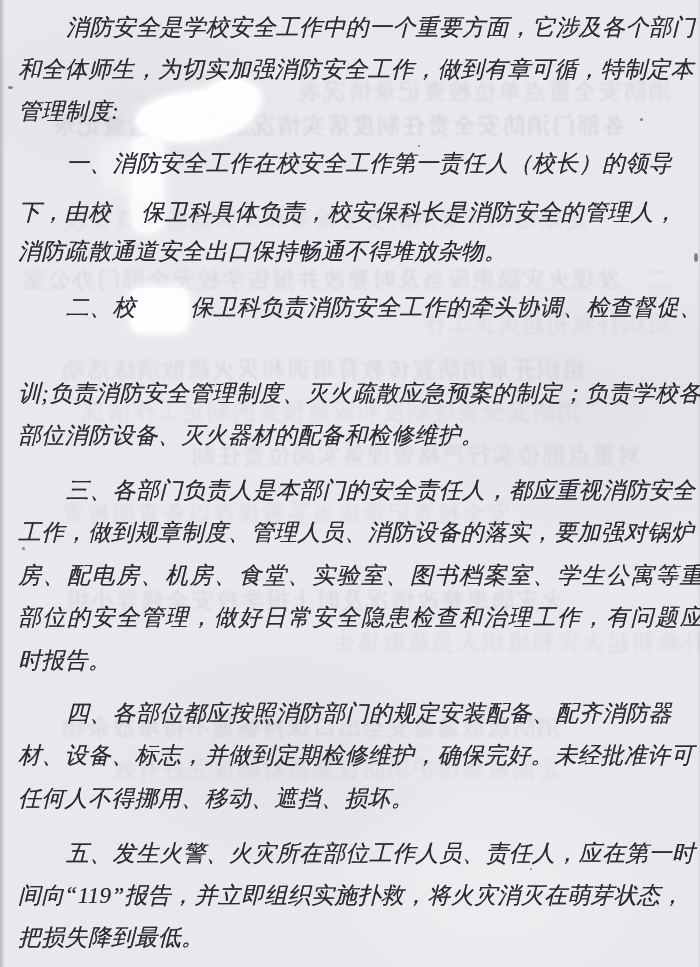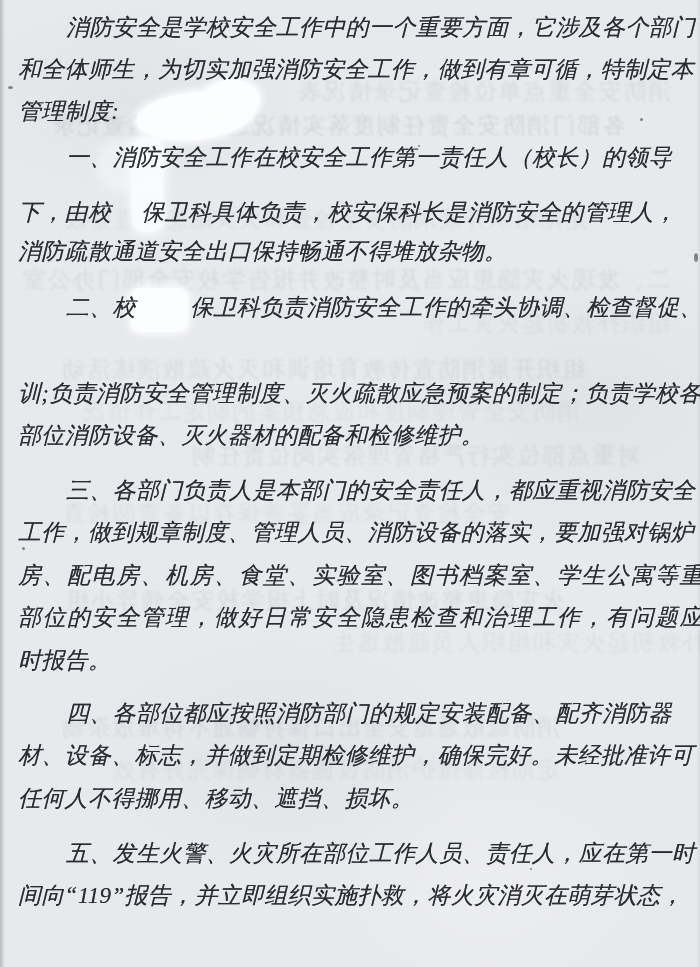--- a/index.html
+++ b/index.html
@@ -108,40 +108,41 @@
     <div class="whiteout wo-halo"></div>
     <div class="whiteout wo-patch2"></div>
   </div>
 
   <div class="text-layer">
 
     <div class="line indent" style="top:12px;">消防安全是学校安全工作中的一个重要方面，它涉及各个部门</div>
     <div class="line" style="top:54px;">和全体师生，为切实加强消防安全工作，做到有章可循，特制定本</div>
     <div class="line" style="top:96px;">管理制度:</div>
 
-    <div class="line indent" style="top:142px;">一、消防安全工作在校安全工作第一责任人（校长）的领导</div>
+    <div class="line indent" style="top:148px;">一、消防安全工作在校安全工作第一责任人（校长）的领导</div>
     <div class="line" style="top:197px;"><span>下，由校</span><span class="gap gap-sm"></span><span>保卫科具体负责，校安保科长是消防安全的管理人，</span></div>
     <div class="line" style="top:236px;">消防疏散通道安全出口保持畅通不得堆放杂物。</div>
 
     <div class="line indent" style="top:292px;"><span>二、校</span><span class="gap gap-lg"></span><span>保卫科负责消防安全工作的牵头协调、检查督促、</span></div>
     <div class="line" style="top:378px;">训;负责消防安全管理制度、灭火疏散应急预案的制定；负责学校各</div>
     <div class="line" style="top:420px;">部位消防设备、灭火器材的配备和检修维护。</div>
 
     <div class="line indent" style="top:475px;text-align:center;">三、各部门负责人是本部门的安全责任人，都应重视消防安全</div>
     <div class="line" style="top:517px;">工作，做到规章制度、管理人员、消防设备的落实，要加强对锅炉</div>
     <div class="line spread" style="top:560px;">房、配电房、机房、食堂、实验室、图书档案室、学生公寓等重点</div>
     <div class="line spread" style="top:602px;">部位的安全管理，做好日常安全隐患检查和治理工作，有问题应即</div>
     <div class="line" style="top:645px;">时报告。</div>
 
     <div class="line indent" style="top:698px;">四、各部位都应按照消防部门的规定安装配备、配齐消防器</div>
     <div class="line" style="top:740px;">材、设备、标志，并做到定期检修维护，确保完好。未经批准许可</div>
     <div class="line" style="top:783px;">任何人不得挪用、移动、遮挡、损坏。</div>
 
     <div class="line indent" style="top:838px;text-align:center;">五、发生火警、火灾所在部位工作人员、责任人，应在第一时</div>
     <div class="line" style="top:880px;">间向“119”报告，并立即组织实施扑救，将火灾消灭在萌芽状态，</div>
+    <div class="line" style="top:922px;">把损失降到最低。</div>
   </div>
 
   <div class="artifact-layer">
     <div class="speck" style="left:8px;   top:86px;  width:5px; height:3px;"></div>
     <div class="speck" style="left:694px; top:253px; width:4px; height:9px;"></div>
     <div class="speck" style="left:640px; top:118px; width:3px; height:3px;"></div>
     <div class="speck" style="left:22px;  top:547px; width:3px; height:3px;"></div>
     <div class="speck" style="left:418px; top:145px; width:2px; height:2px;"></div>
     <div class="speck" style="left:530px; top:868px; width:2px; height:2px;"></div>
     <div class="edge-left"></div>

